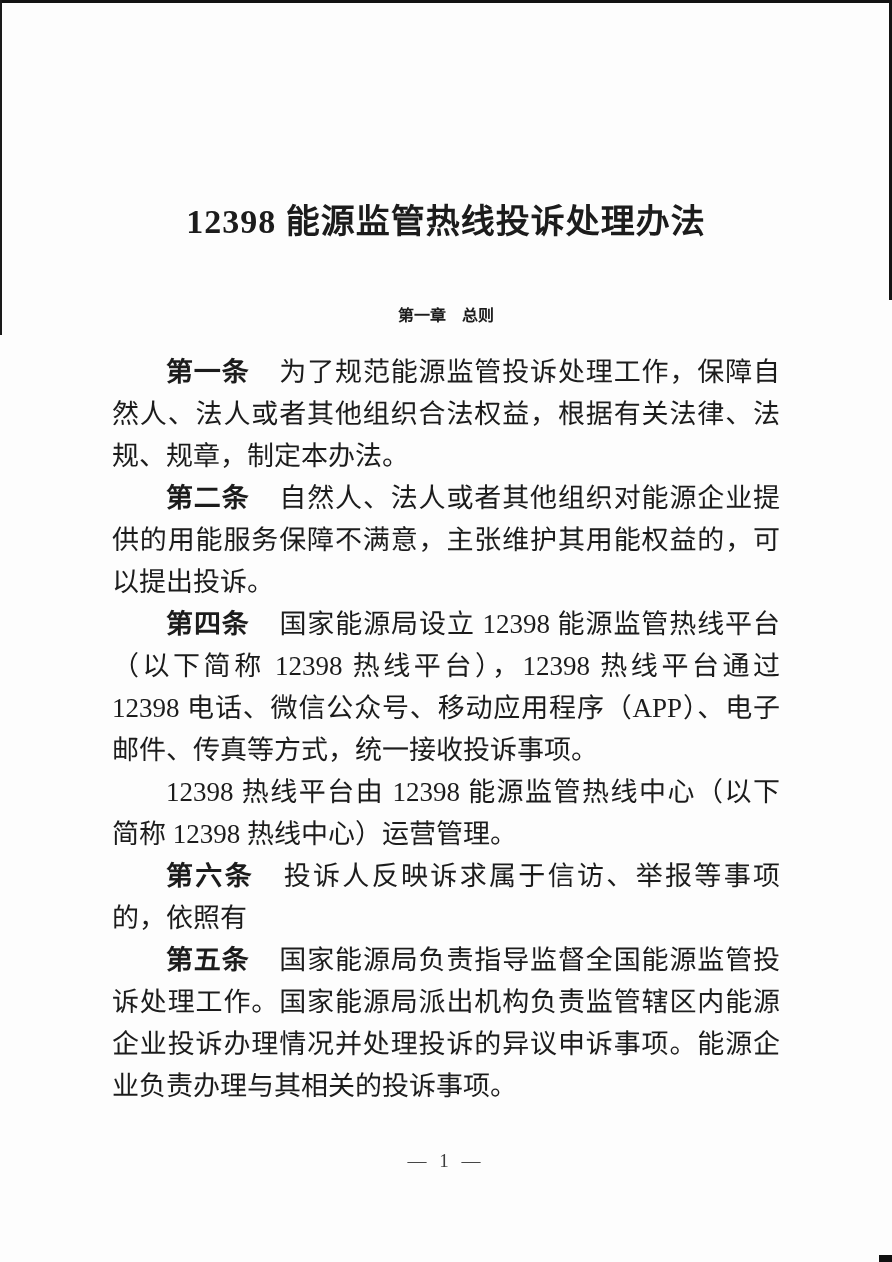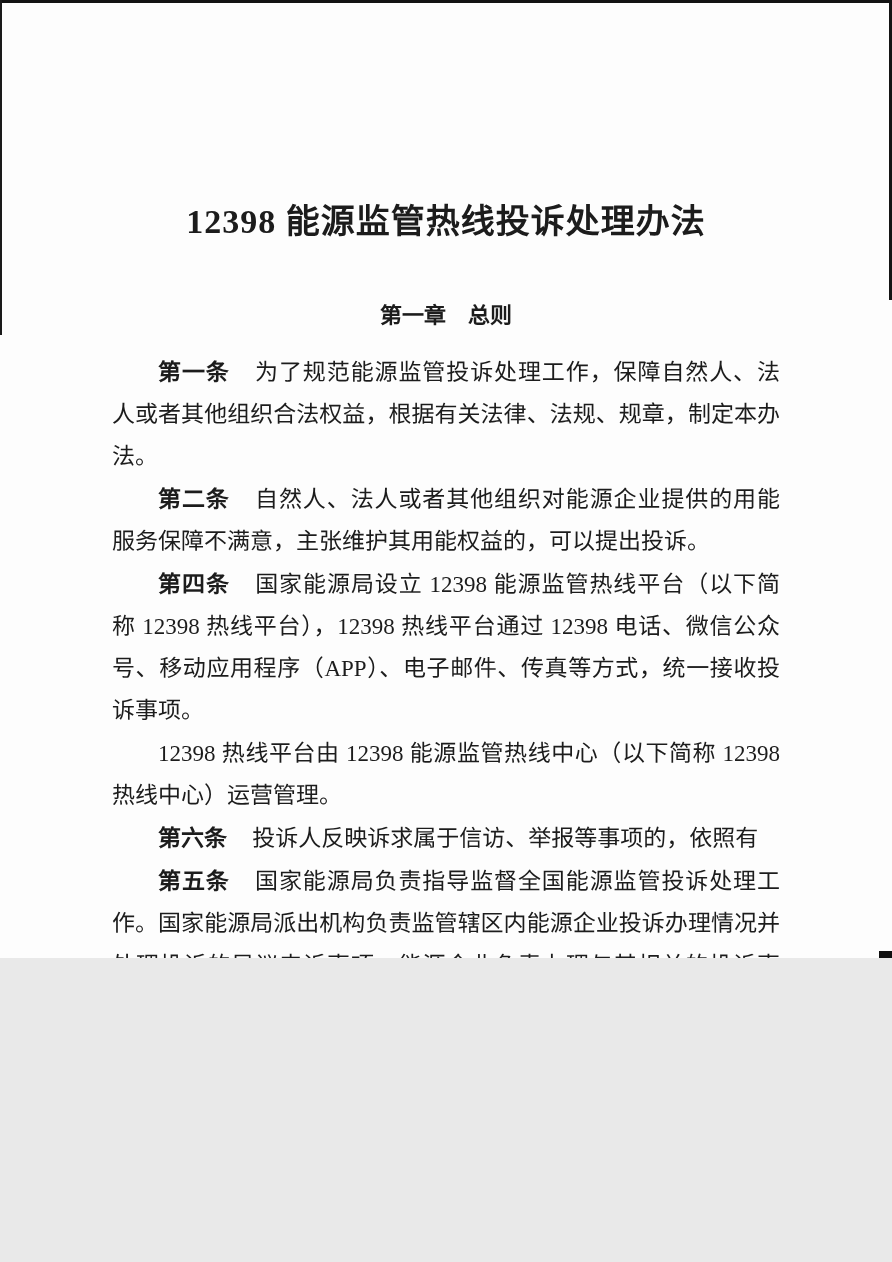--- a/index.html
+++ b/index.html
@@ -3,21 +3,21 @@
 <meta charset="utf-8">
 <style>
   html, body {
     margin: 0;
     padding: 0;
     background: #e9e9e9;
   }
   .page {
     position: relative;
     width: 892px;
-    height: 958px;
+    height: 1262px;
     background: #fdfdfd;
     overflow: hidden;
     color: #1c1c1c;
     font-family: "Liberation Serif", serif;
   }
   
   .edge-top {
     position: absolute; top: 0; left: 0; right: 0;
     height: 3px; background: #121212;
   }
@@ -45,32 +45,32 @@
     font-size: 34px;
     line-height: 44px;
     font-weight: bold;
     text-align: center;
     letter-spacing: 1px;
     font-family: "Liberation Serif", serif;
   }
   .chapter {
     margin: 0;
     margin-top: 58px;
-    font-size: 22px;
+    font-size: 16px;
     line-height: 28px;
     font-weight: bold;
     text-align: center;
     font-family: "Liberation Sans", sans-serif;
   }
   .body-text {
     margin-top: 21px;
   }
   .para {
     margin: 0;
-    font-size: 23px;
+    font-size: 27px;
     line-height: 42px;
     text-align: justify;
     text-indent: 2em;
   }
   .para-label {
     font-weight: bold;
     font-family: "Liberation Sans", sans-serif;
     margin-right: 1.1em;
   }
   .para-label:empty {

